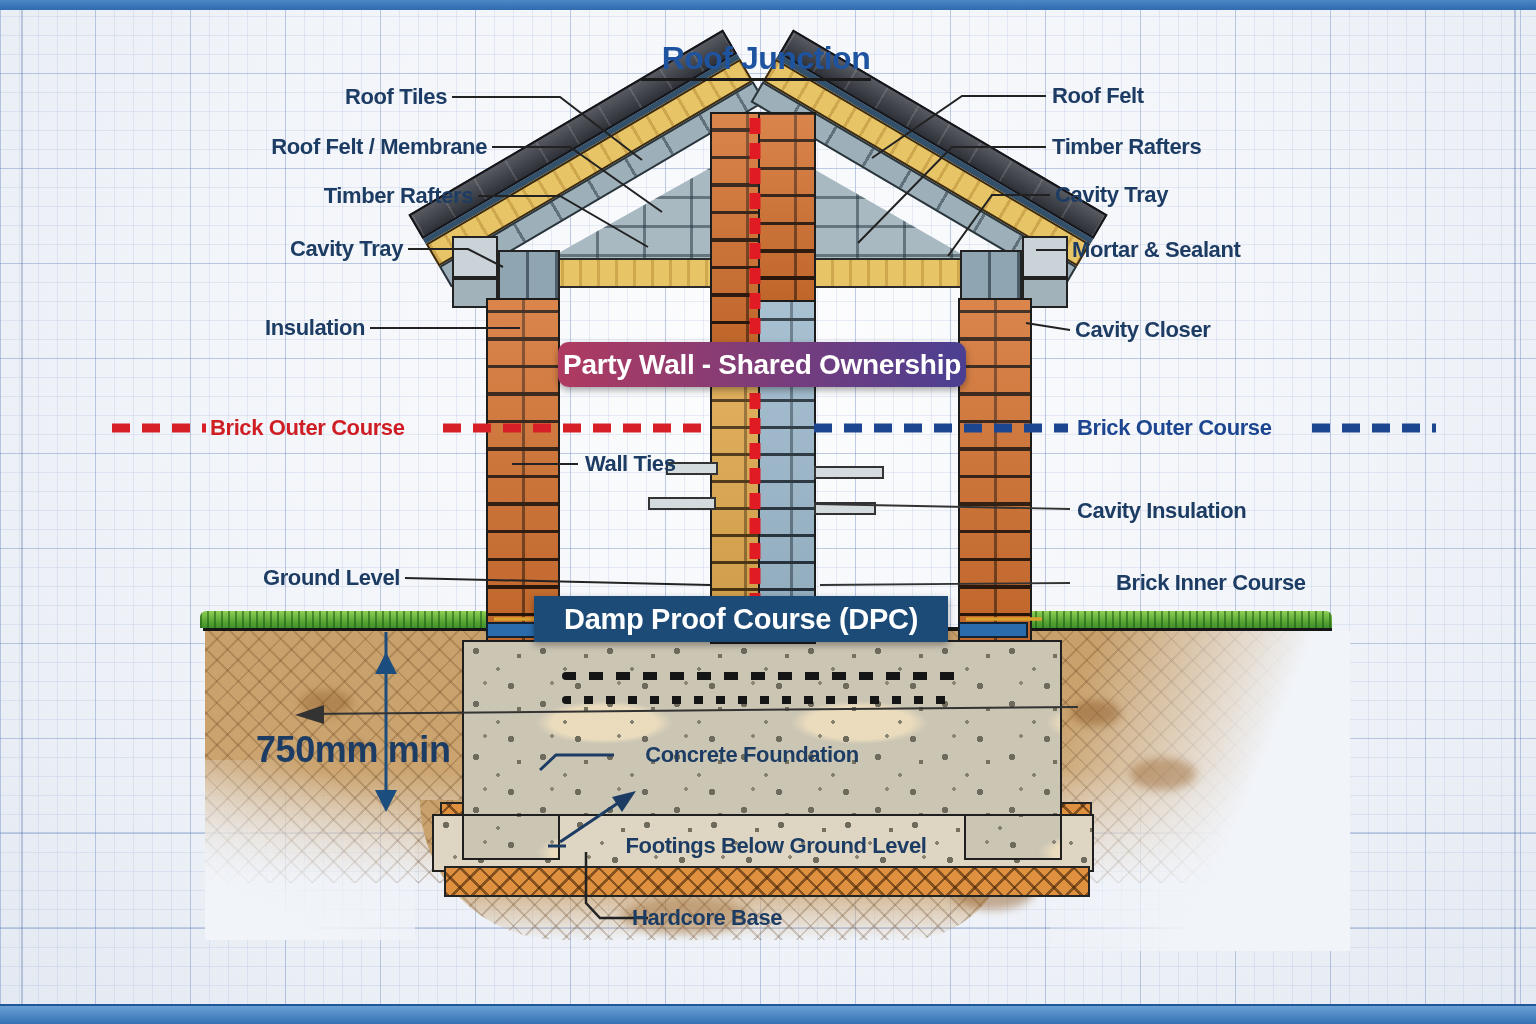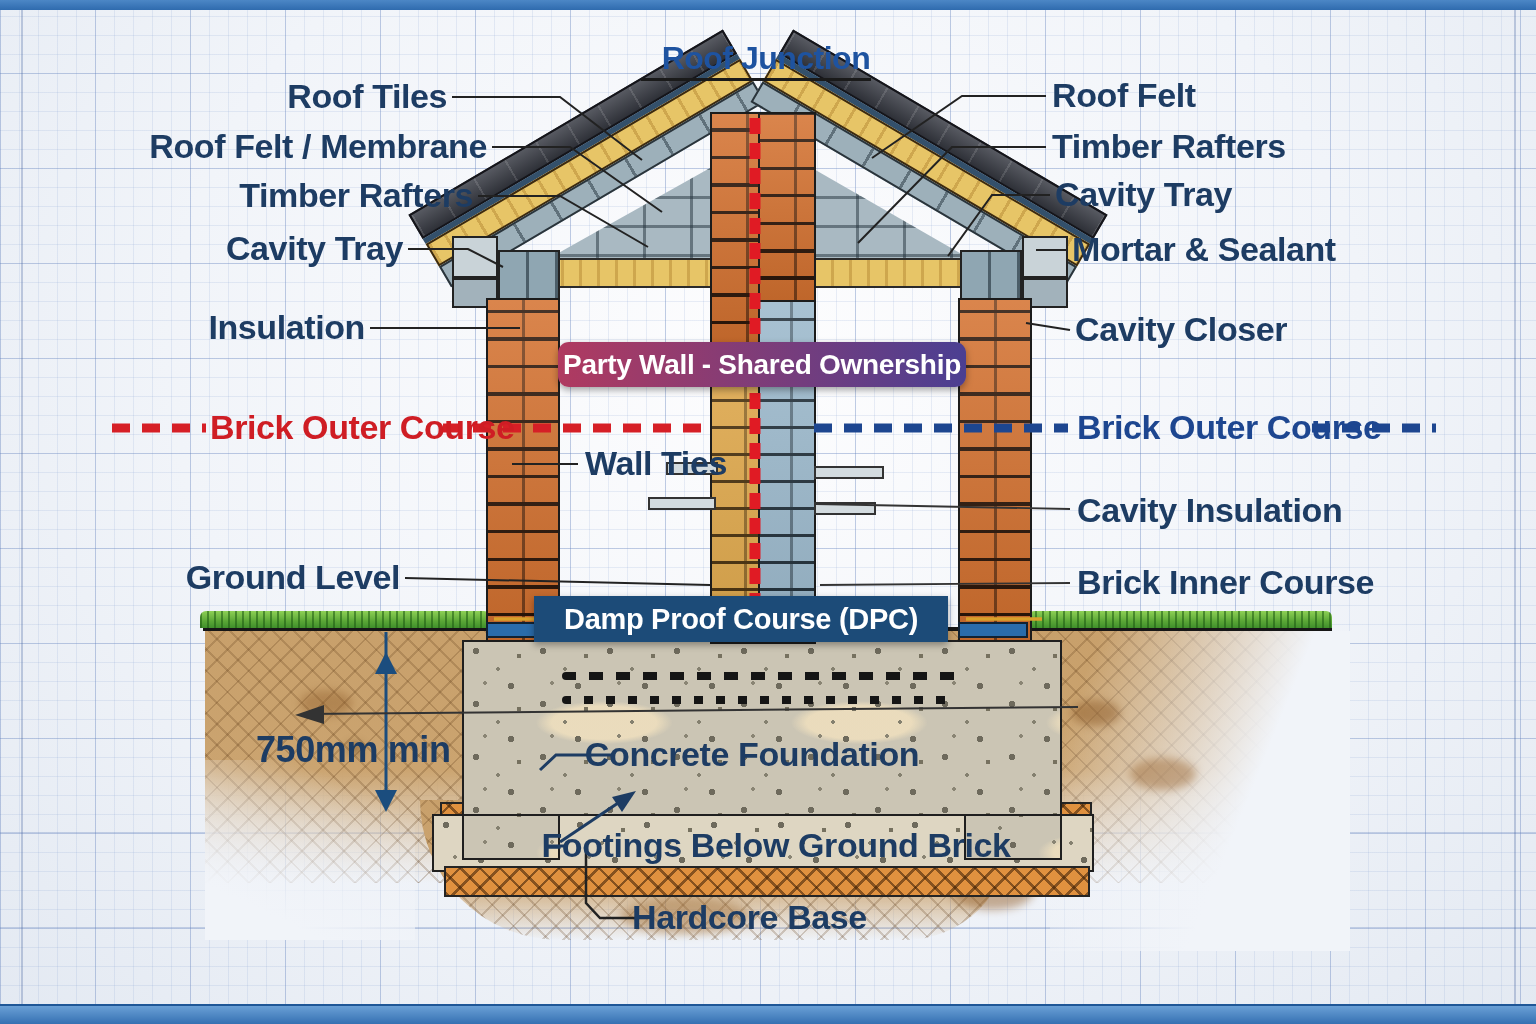--- a/index.html
+++ b/index.html
@@ -6,21 +6,21 @@
   #stage{position:relative;width:1536px;height:1024px;overflow:hidden;
     font-family:"Liberation Sans",sans-serif;
     background:
       repeating-linear-gradient(0deg, rgba(95,125,185,.30) 0 1.5px, transparent 1.5px 95px),
       repeating-linear-gradient(90deg, rgba(95,125,185,.30) 0 1.5px, transparent 1.5px 95px),
       repeating-linear-gradient(0deg, rgba(130,158,208,.17) 0 1px, transparent 1px 19px),
       repeating-linear-gradient(90deg, rgba(130,158,208,.17) 0 1px, transparent 1px 19px),
       radial-gradient(ellipse at 50% 35%, #fdfdfe 0%, #f1f4f9 55%, #e3e9f2 100%);}
   .abs{position:absolute;}
   
-  .lbl{position:absolute;transform:translateY(-52%);font-weight:700;font-size:34px;line-height:1;
+  .lbl{position:absolute;transform:translateY(-52%);font-weight:700;font-size:22px;line-height:1;
        color:#1d3c63;white-space:nowrap;letter-spacing:-0.4px;}
   .lbl.red{color:#cf1d24;}
   .lbl.blue{color:#1d4690;}
   .lbl.center{transform:translate(-50%,-52%);}
   
   .dash{position:absolute;height:9px;transform:translateY(-50%);}
   .dash.red{background:repeating-linear-gradient(90deg,#d61f26 0 18px,transparent 18px 30px);}
   .dash.blue{background:repeating-linear-gradient(90deg,#1d4690 0 18px,transparent 18px 30px);}
   
   .banner{position:absolute;color:#fff;font-weight:700;text-align:center;
@@ -199,28 +199,28 @@
   <div class="lbl" style="right:1133px;top:249px;">Cavity Tray</div>
   <div class="lbl" style="right:1171px;top:328px;">Insulation</div>
   <div class="lbl" style="right:1136px;top:578px;">Ground Level</div>
 
   <div class="lbl" style="left:1052px;top:96px;text-align:center;">Roof Felt</div>
   <div class="lbl" style="left:1052px;top:147px;">Timber Rafters</div>
   <div class="lbl" style="left:1055px;top:195px;">Cavity Tray</div>
   <div class="lbl" style="left:1072px;top:250px;">Mortar &amp; Sealant</div>
   <div class="lbl" style="left:1075px;top:330px;">Cavity Closer</div>
   <div class="lbl" style="left:1077px;top:511px;">Cavity Insulation</div>
-  <div class="lbl" style="left:1077px;top:583px;">Brick Inner Course</div>
+  <div class="lbl" style="left:1116px;top:583px;">Brick Inner Course</div>
 
   <div class="lbl red" style="left:210px;top:428px;">Brick Outer Course</div>
   <div class="lbl blue" style="left:1077px;top:428px;">Brick Outer Course</div>
   <div class="lbl" style="left:585px;top:464px;">Wall Ties</div>
   <div class="lbl" style="left:256px;top:751px;font-size:36px;">750mm min</div>
   <div class="lbl center" style="left:752px;top:755px;">Concrete Foundation</div>
-  <div class="lbl center" style="left:776px;top:846px;">Footings Below Ground Brick</div>
+  <div class="lbl center" style="left:776px;top:846px;">Footings Below Ground Level</div>
   <div class="lbl" style="left:632px;top:918px;">Hardcore Base</div>
 
   <div class="title" style="left:50%;top:40px;transform:translateX(-51%);">Roof Junction</div>
   <div class="abs" style="left:641px;top:78px;width:230px;height:3px;background:#1a1a1a;"></div>
 
   <div class="abs" style="left:0;top:0;width:1536px;height:10px;background:linear-gradient(180deg,#4c87c6,#2f6bae);"></div>
   <div class="abs" style="left:0;top:1004px;width:1536px;height:20px;background:linear-gradient(180deg,#6aa0d6,#2f6bae);border-top:2px solid #1f5797;"></div>
   <div class="abs" style="left:21px;top:10px;width:2px;height:994px;background:rgba(70,100,160,.30);"></div>
   <div class="abs" style="left:1514px;top:10px;width:2px;height:994px;background:rgba(70,100,160,.30);"></div>
 </div>

